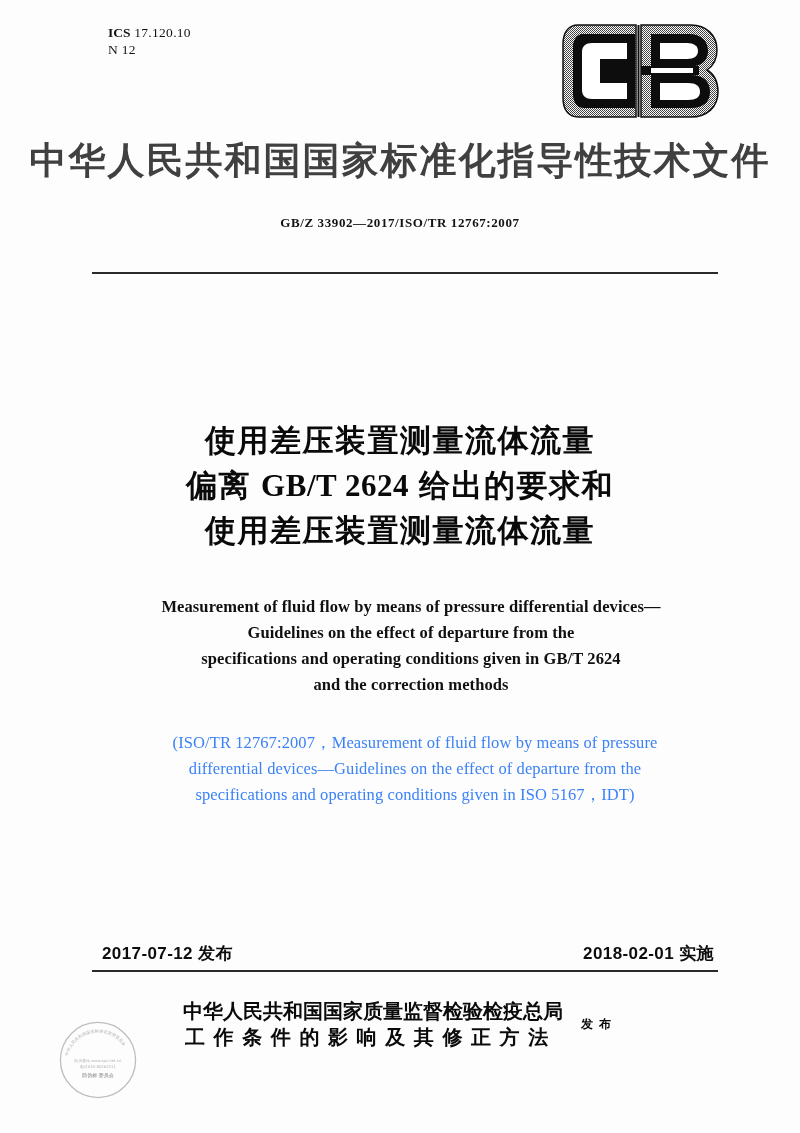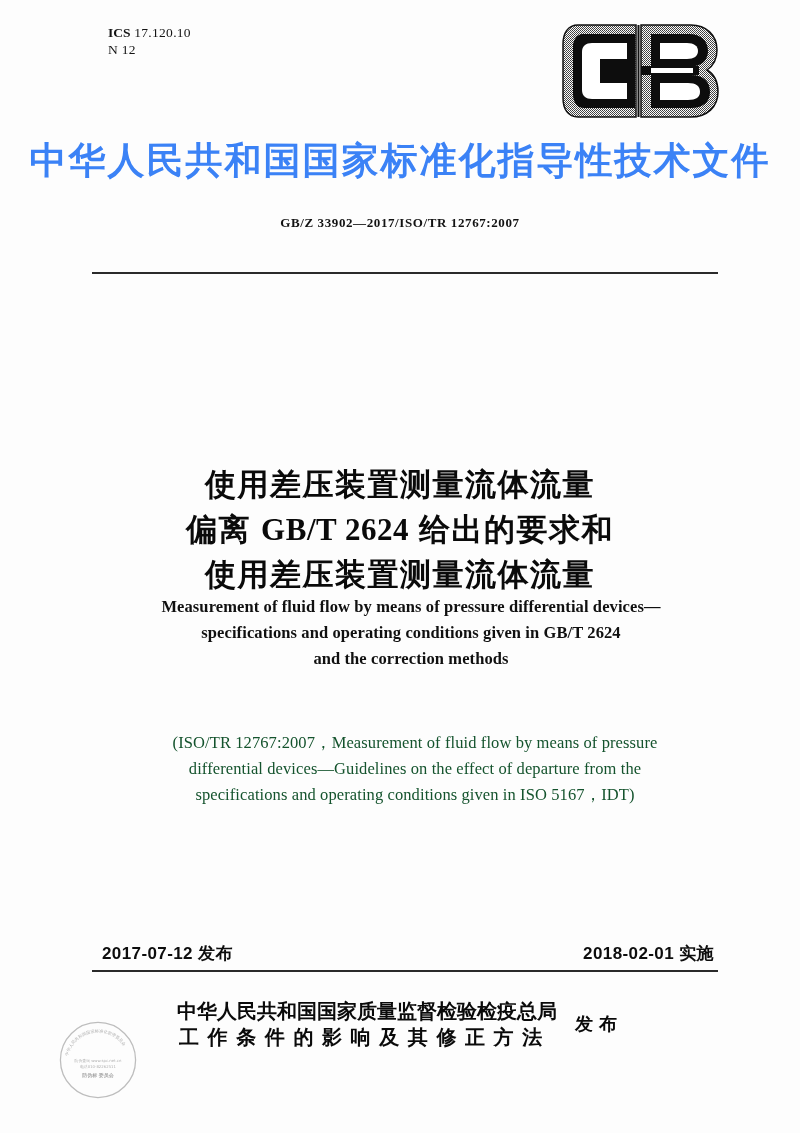--- a/index.html
+++ b/index.html
@@ -51,21 +51,21 @@
   .nat-header {
     position: absolute;
     left: 0;
     right: 0;
     top: 136px;
     text-align: center;
     font-family: "Liberation Serif", "DejaVu Serif", serif;
     font-weight: bold;
     font-size: 37px;
     letter-spacing: 2px;
-    color: #3b82f6;
+    color: #404040;
     white-space: nowrap;
   }
 
   
   .std-number {
     position: absolute;
     left: 0;
     right: 0;
     top: 215px;
     text-align: center;
@@ -88,21 +88,20 @@
   .rule-top { top: 272px; }
   .rule-bottom { top: 970px; }
 
   
   .cn-title {
     position: absolute;
     left: 0;
     right: 0;
     top: 418px;
     text-align: center;
-    margin-top: 44px;
   }
   .cn-title .line {
     font-family: "Liberation Sans", "DejaVu Sans", sans-serif;
     font-weight: bold;
     font-size: 31px;
     line-height: 45px;
     letter-spacing: 1.5px;
     color: #0a0a0a;
     white-space: nowrap;
   }
@@ -137,21 +136,21 @@
     right: 0;
     top: 730px;
     text-align: center;
   }
   .iso-note .line {
     font-family: "Liberation Serif", "DejaVu Serif", serif;
     font-weight: normal;
     font-size: 16.5px;
     line-height: 26px;
     letter-spacing: 0.1px;
-    color: #14532d;
+    color: #3b82f6;
     white-space: nowrap;
     padding-left: 30px;
   }
 
   
   .date-row {
     position: absolute;
     left: 92px;
     width: 626px;
     top: 942px;
@@ -193,21 +192,21 @@
     white-space: nowrap;
     text-align: justify;
   }
   .publisher .names .pline.spaced {
     letter-spacing: 8.6px;
     text-indent: 2px;
   }
   .publisher .issue-word {
     font-family: "Liberation Sans", "DejaVu Sans", sans-serif;
     font-weight: bold;
-    font-size: 18px;
+    font-size: 12px;
     letter-spacing: 6px;
     color: #0a0a0a;
     margin-left: 18px;
     white-space: nowrap;
   }
 
   
   .seal {
     position: absolute;
     left: 52px;
@@ -271,20 +270,21 @@
   <div class="rule rule-top"></div>
 
   <div class="cn-title">
     <div class="line">使用差压装置测量流体流量</div>
     <div class="line"><span>偏离 </span><span class="latin">GB/T 2624</span><span> 给出的要求和</span></div>
     <div class="line">使用差压装置测量流体流量</div>
   </div>
 
   <div class="en-title">
     <div class="line">Measurement of fluid flow by means of pressure differential devices—</div>
+    <div class="line">Guidelines on the effect of departure from the</div>
     <div class="line">specifications and operating conditions given in GB/T 2624</div>
     <div class="line">and the correction methods</div>
   </div>
 
   <div class="iso-note">
     <div class="line">(ISO/TR 12767:2007，Measurement of fluid flow by means of pressure</div>
     <div class="line">differential devices—Guidelines on the effect of departure from the</div>
     <div class="line">specifications and operating conditions given in ISO 5167，IDT)</div>
   </div>
 

